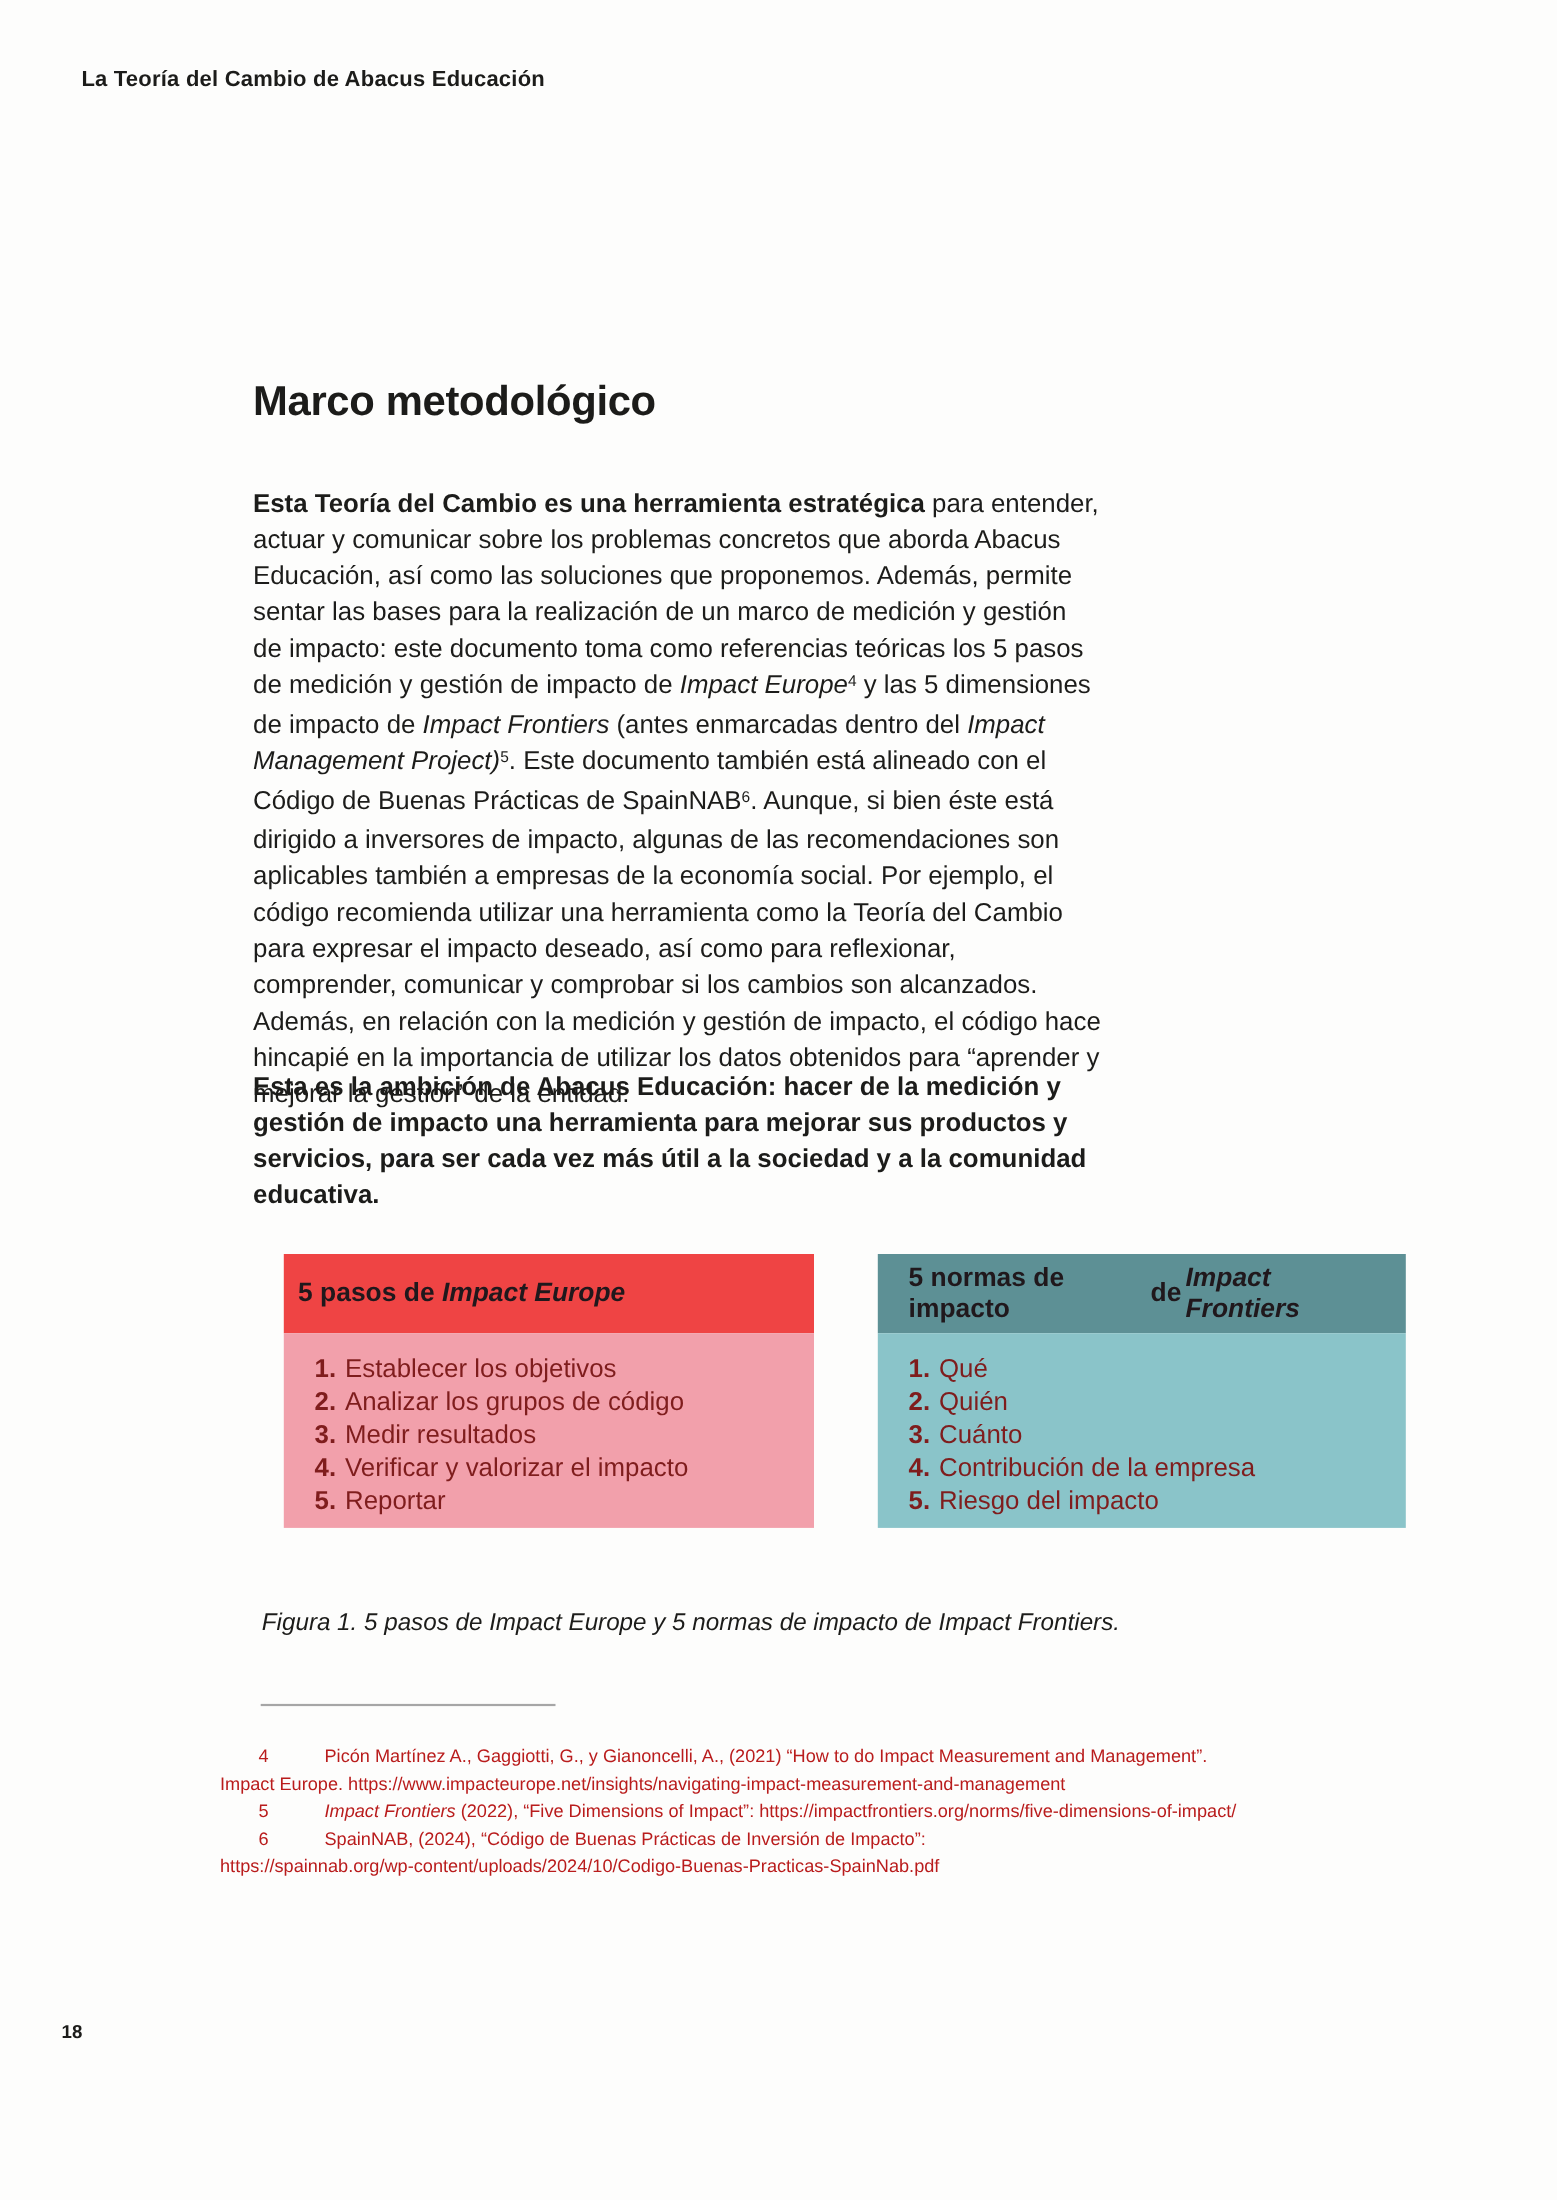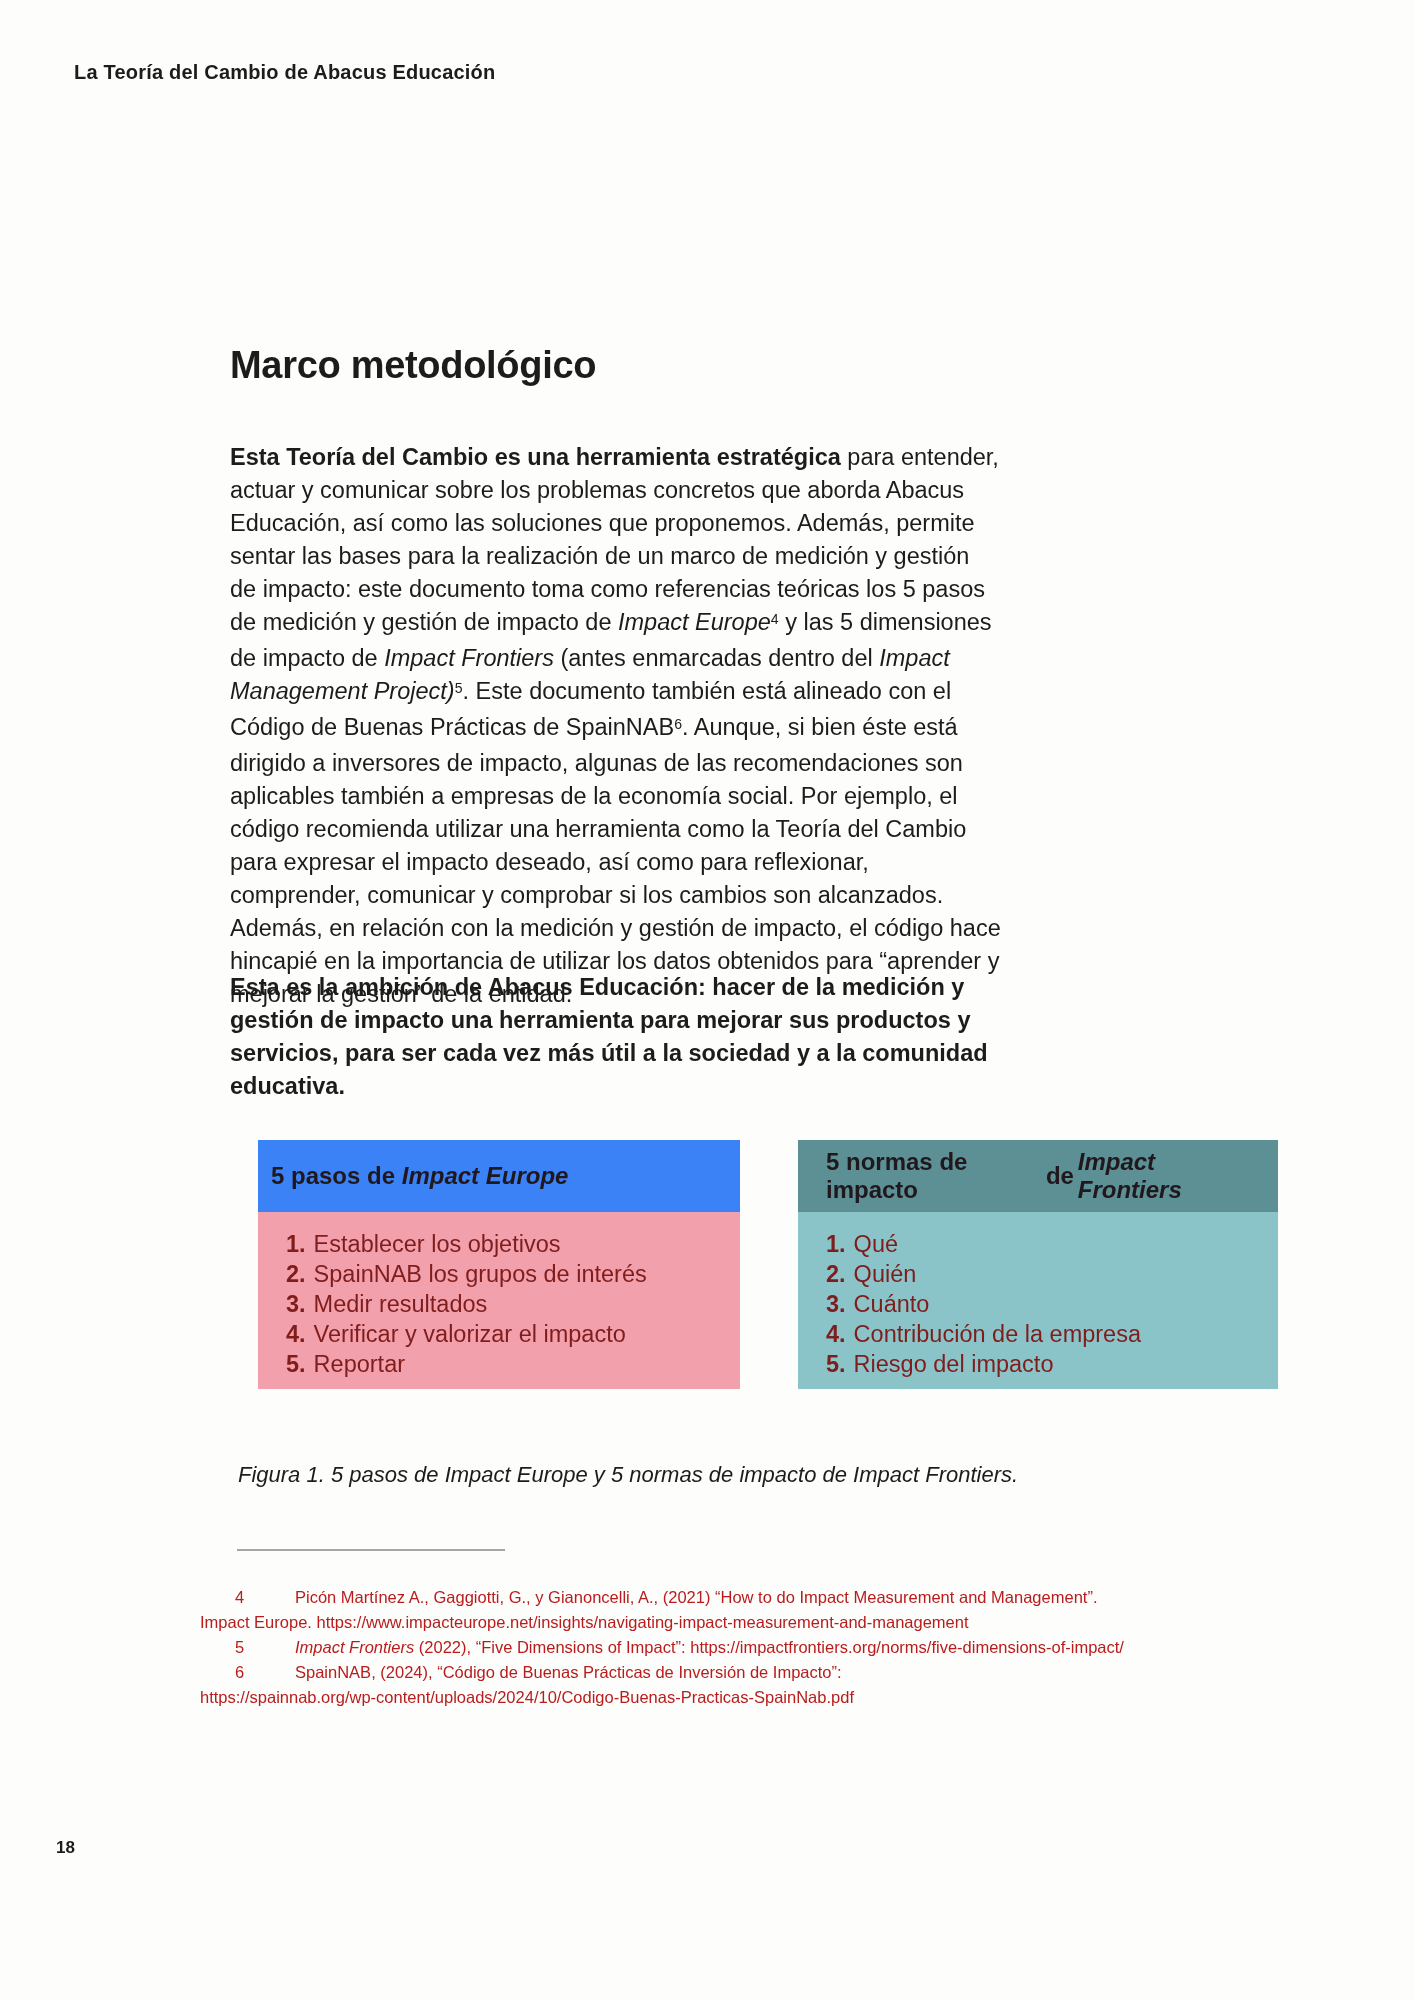--- a/index.html
+++ b/index.html
@@ -78,27 +78,27 @@
 
   <div class="running-header">La Teoría del Cambio de Abacus Educación</div>
 
   <h1 class="doc-title" style="margin:0;">Marco metodológico</h1>
 
   <div class="para para-1"><span class="seg bold">Esta Teoría del Cambio es una herramienta estratégica</span><span class="seg normal"> para entender, actuar y comunicar sobre los problemas concretos que aborda Abacus Educación, así como las soluciones que proponemos. Además, permite sentar las bases para la realización de un marco de medición y gestión de impacto: este documento toma como referencias teóricas los 5 pasos de medición y gestión de impacto de </span><span class="seg italic">Impact Europe</span><span class="seg sup">4</span><span class="seg normal"> y las 5 dimensiones de impacto de </span><span class="seg italic">Impact Frontiers</span><span class="seg normal"> (antes enmarcadas dentro del </span><span class="seg italic">Impact Management Project)</span><span class="seg sup">5</span><span class="seg normal">. Este documento también está alineado con el Código de Buenas Prácticas de SpainNAB</span><span class="seg sup">6</span><span class="seg normal">. Aunque, si bien éste está dirigido a inversores de impacto, algunas de las recomendaciones son aplicables también a empresas de la economía social. Por ejemplo, el código recomienda utilizar una herramienta como la Teoría del Cambio para expresar el impacto deseado, así como para reflexionar, comprender, comunicar y comprobar si los cambios son alcanzados. Además, en relación con la medición y gestión de impacto, el código hace hincapié en la importancia de utilizar los datos obtenidos para “aprender y mejorar la gestión” de la entidad.</span></div>
 
   <div class="para para-2">Esta es la ambición de Abacus Educación: hacer de la medición y gestión de impacto una herramienta para mejorar sus productos y servicios, para ser cada vez más útil a la sociedad y a la comunidad educativa.</div>
 
   <div class="figure-box box-impact-europe">
-    <div class="box-header" style="background-color: #3b82f6; padding-left: 13px;">
+    <div class="box-header" style="background-color: #ef4444; padding-left: 13px;">
         <span class="seg bold">5 pasos de </span>
         <span class="seg bolditalic">Impact Europe</span>
       </div>
     <div class="box-body" style="background-color: rgb(242, 160, 171);">
         <div class="box-item"><span class="item-num">1.</span><span class="item-text">Establecer los objetivos</span></div>
-        <div class="box-item"><span class="item-num">2.</span><span class="item-text">SpainNAB los grupos de interés</span></div>
+        <div class="box-item"><span class="item-num">2.</span><span class="item-text">Analizar los grupos de código</span></div>
         <div class="box-item"><span class="item-num">3.</span><span class="item-text">Medir resultados</span></div>
         <div class="box-item"><span class="item-num">4.</span><span class="item-text">Verificar y valorizar el impacto</span></div>
         <div class="box-item"><span class="item-num">5.</span><span class="item-text">Reportar</span></div>
       </div>
   </div>
 
   <div class="figure-box box-impact-frontiers">
     <div class="box-header" style="background-color: rgb(93, 144, 149); align-items: center;">
         <span class="seg bold">5 normas de impacto</span>
         <br>

